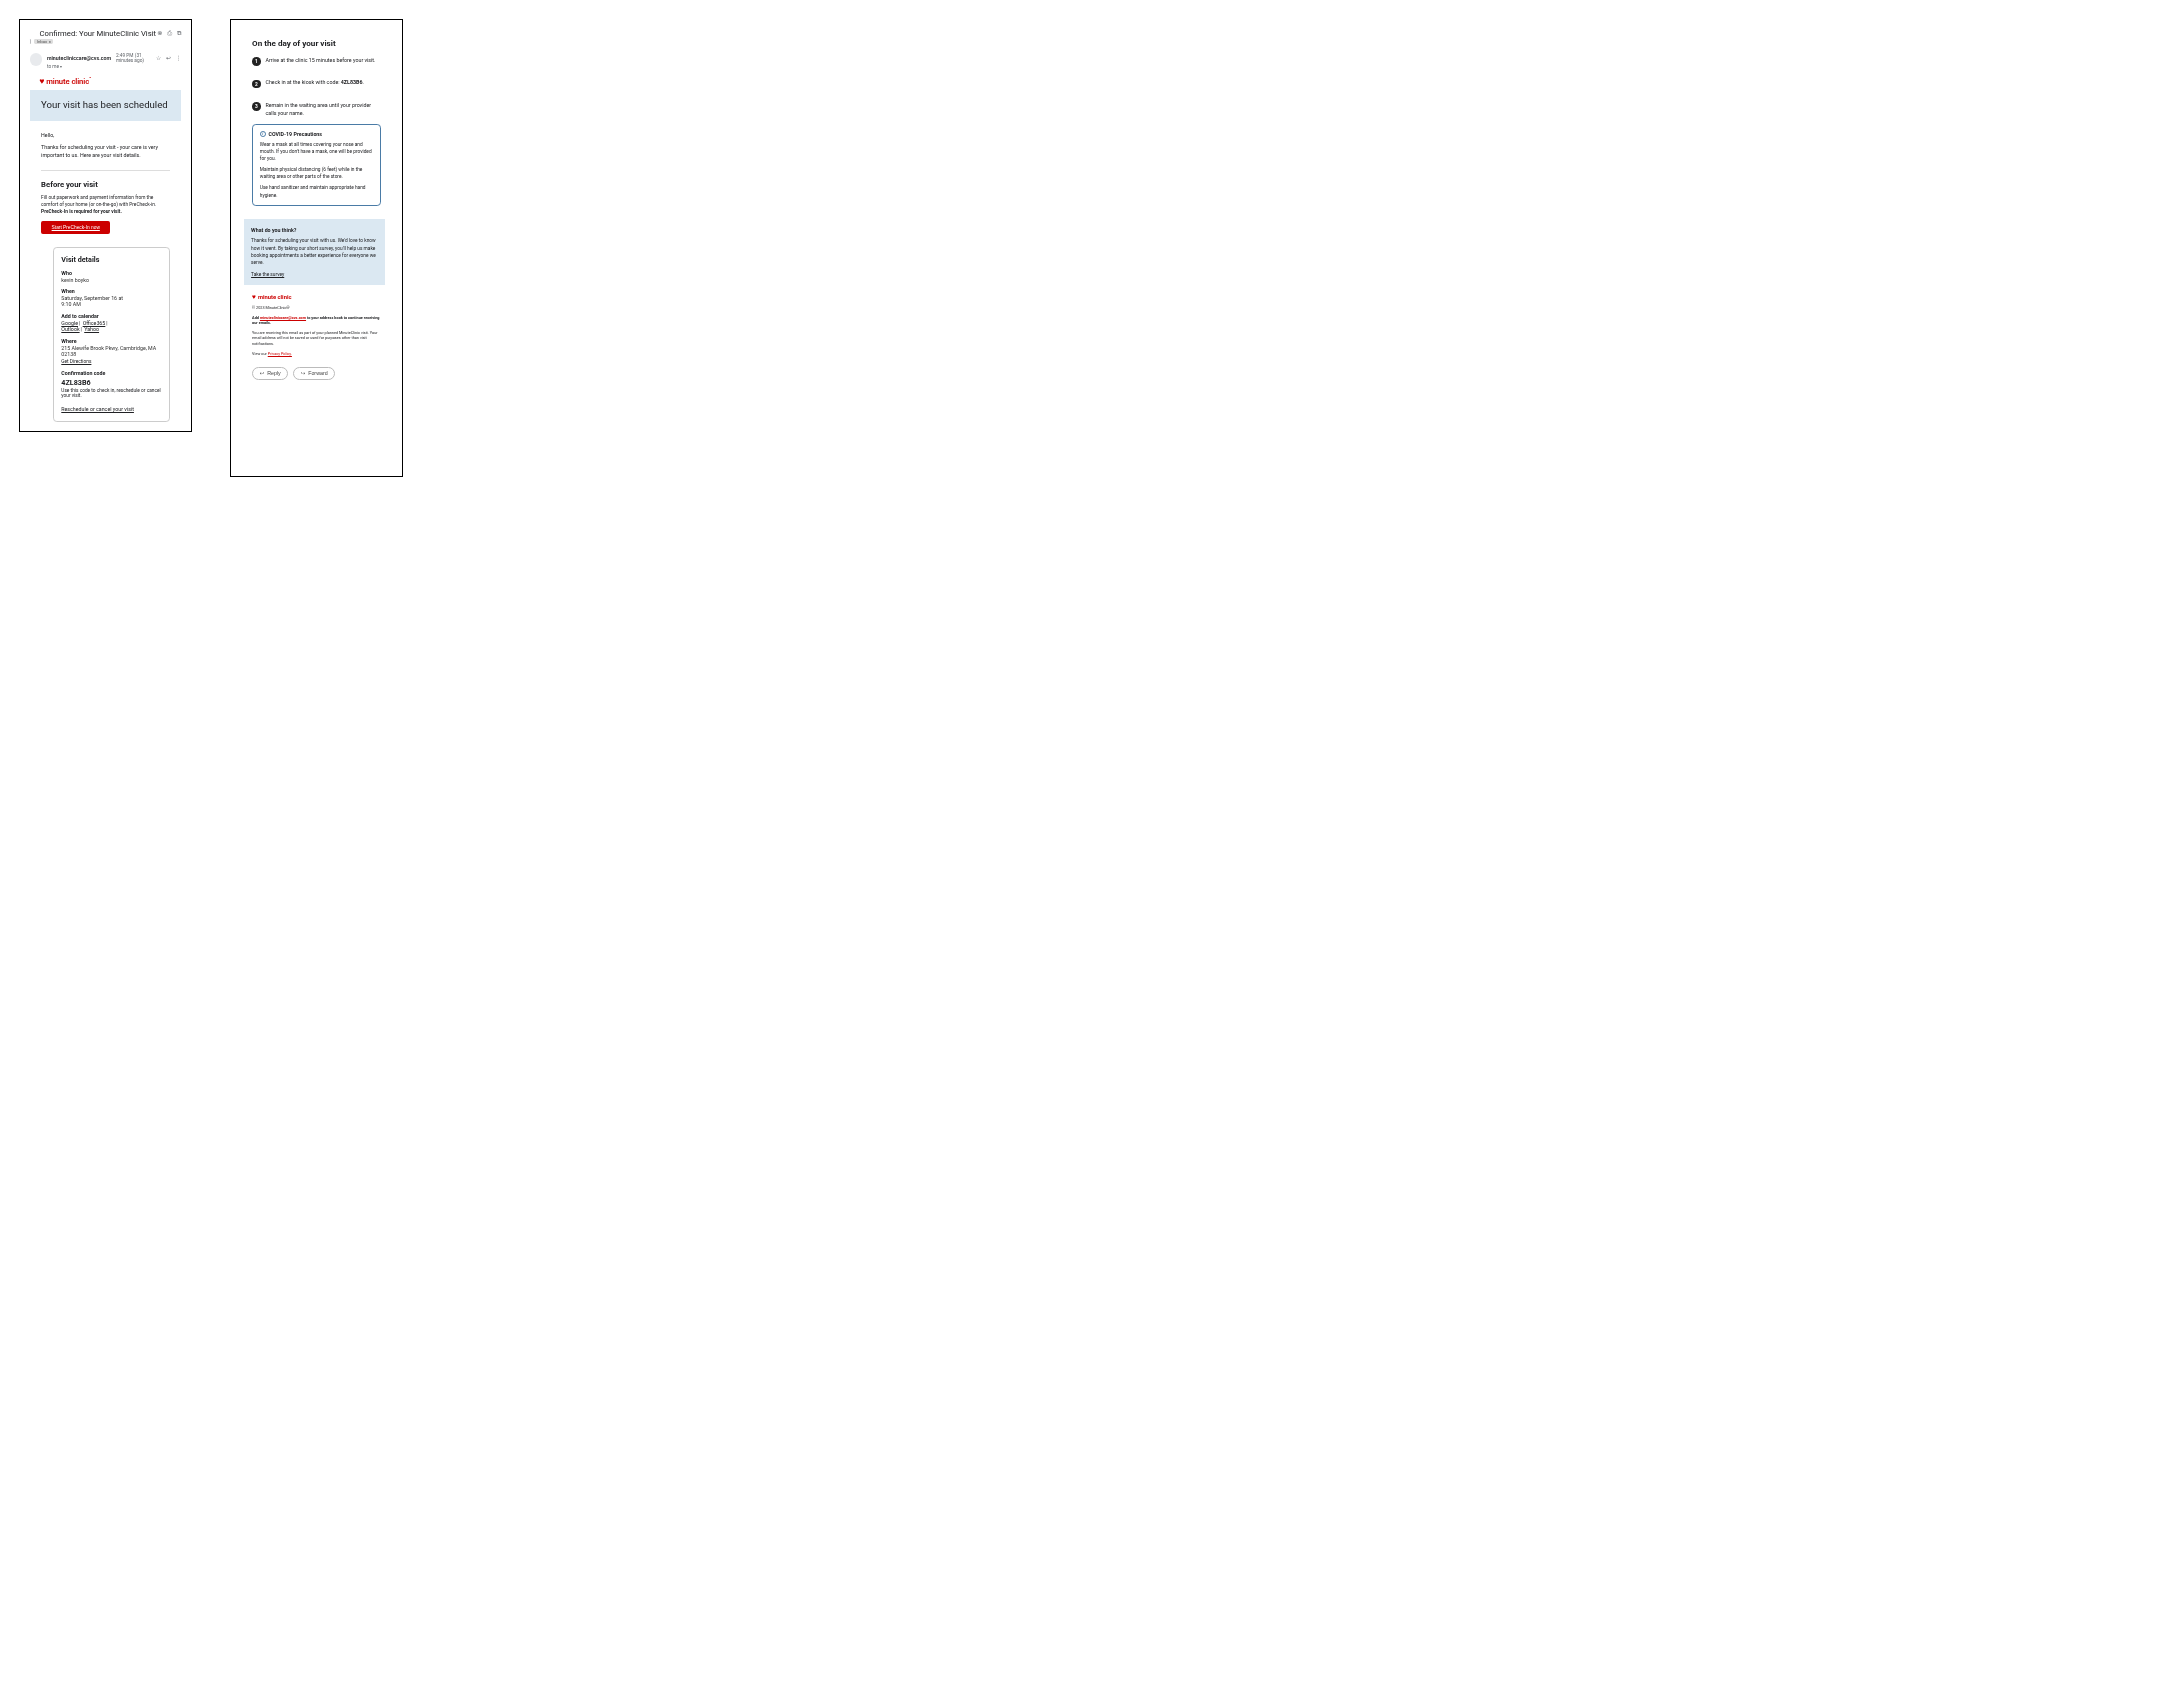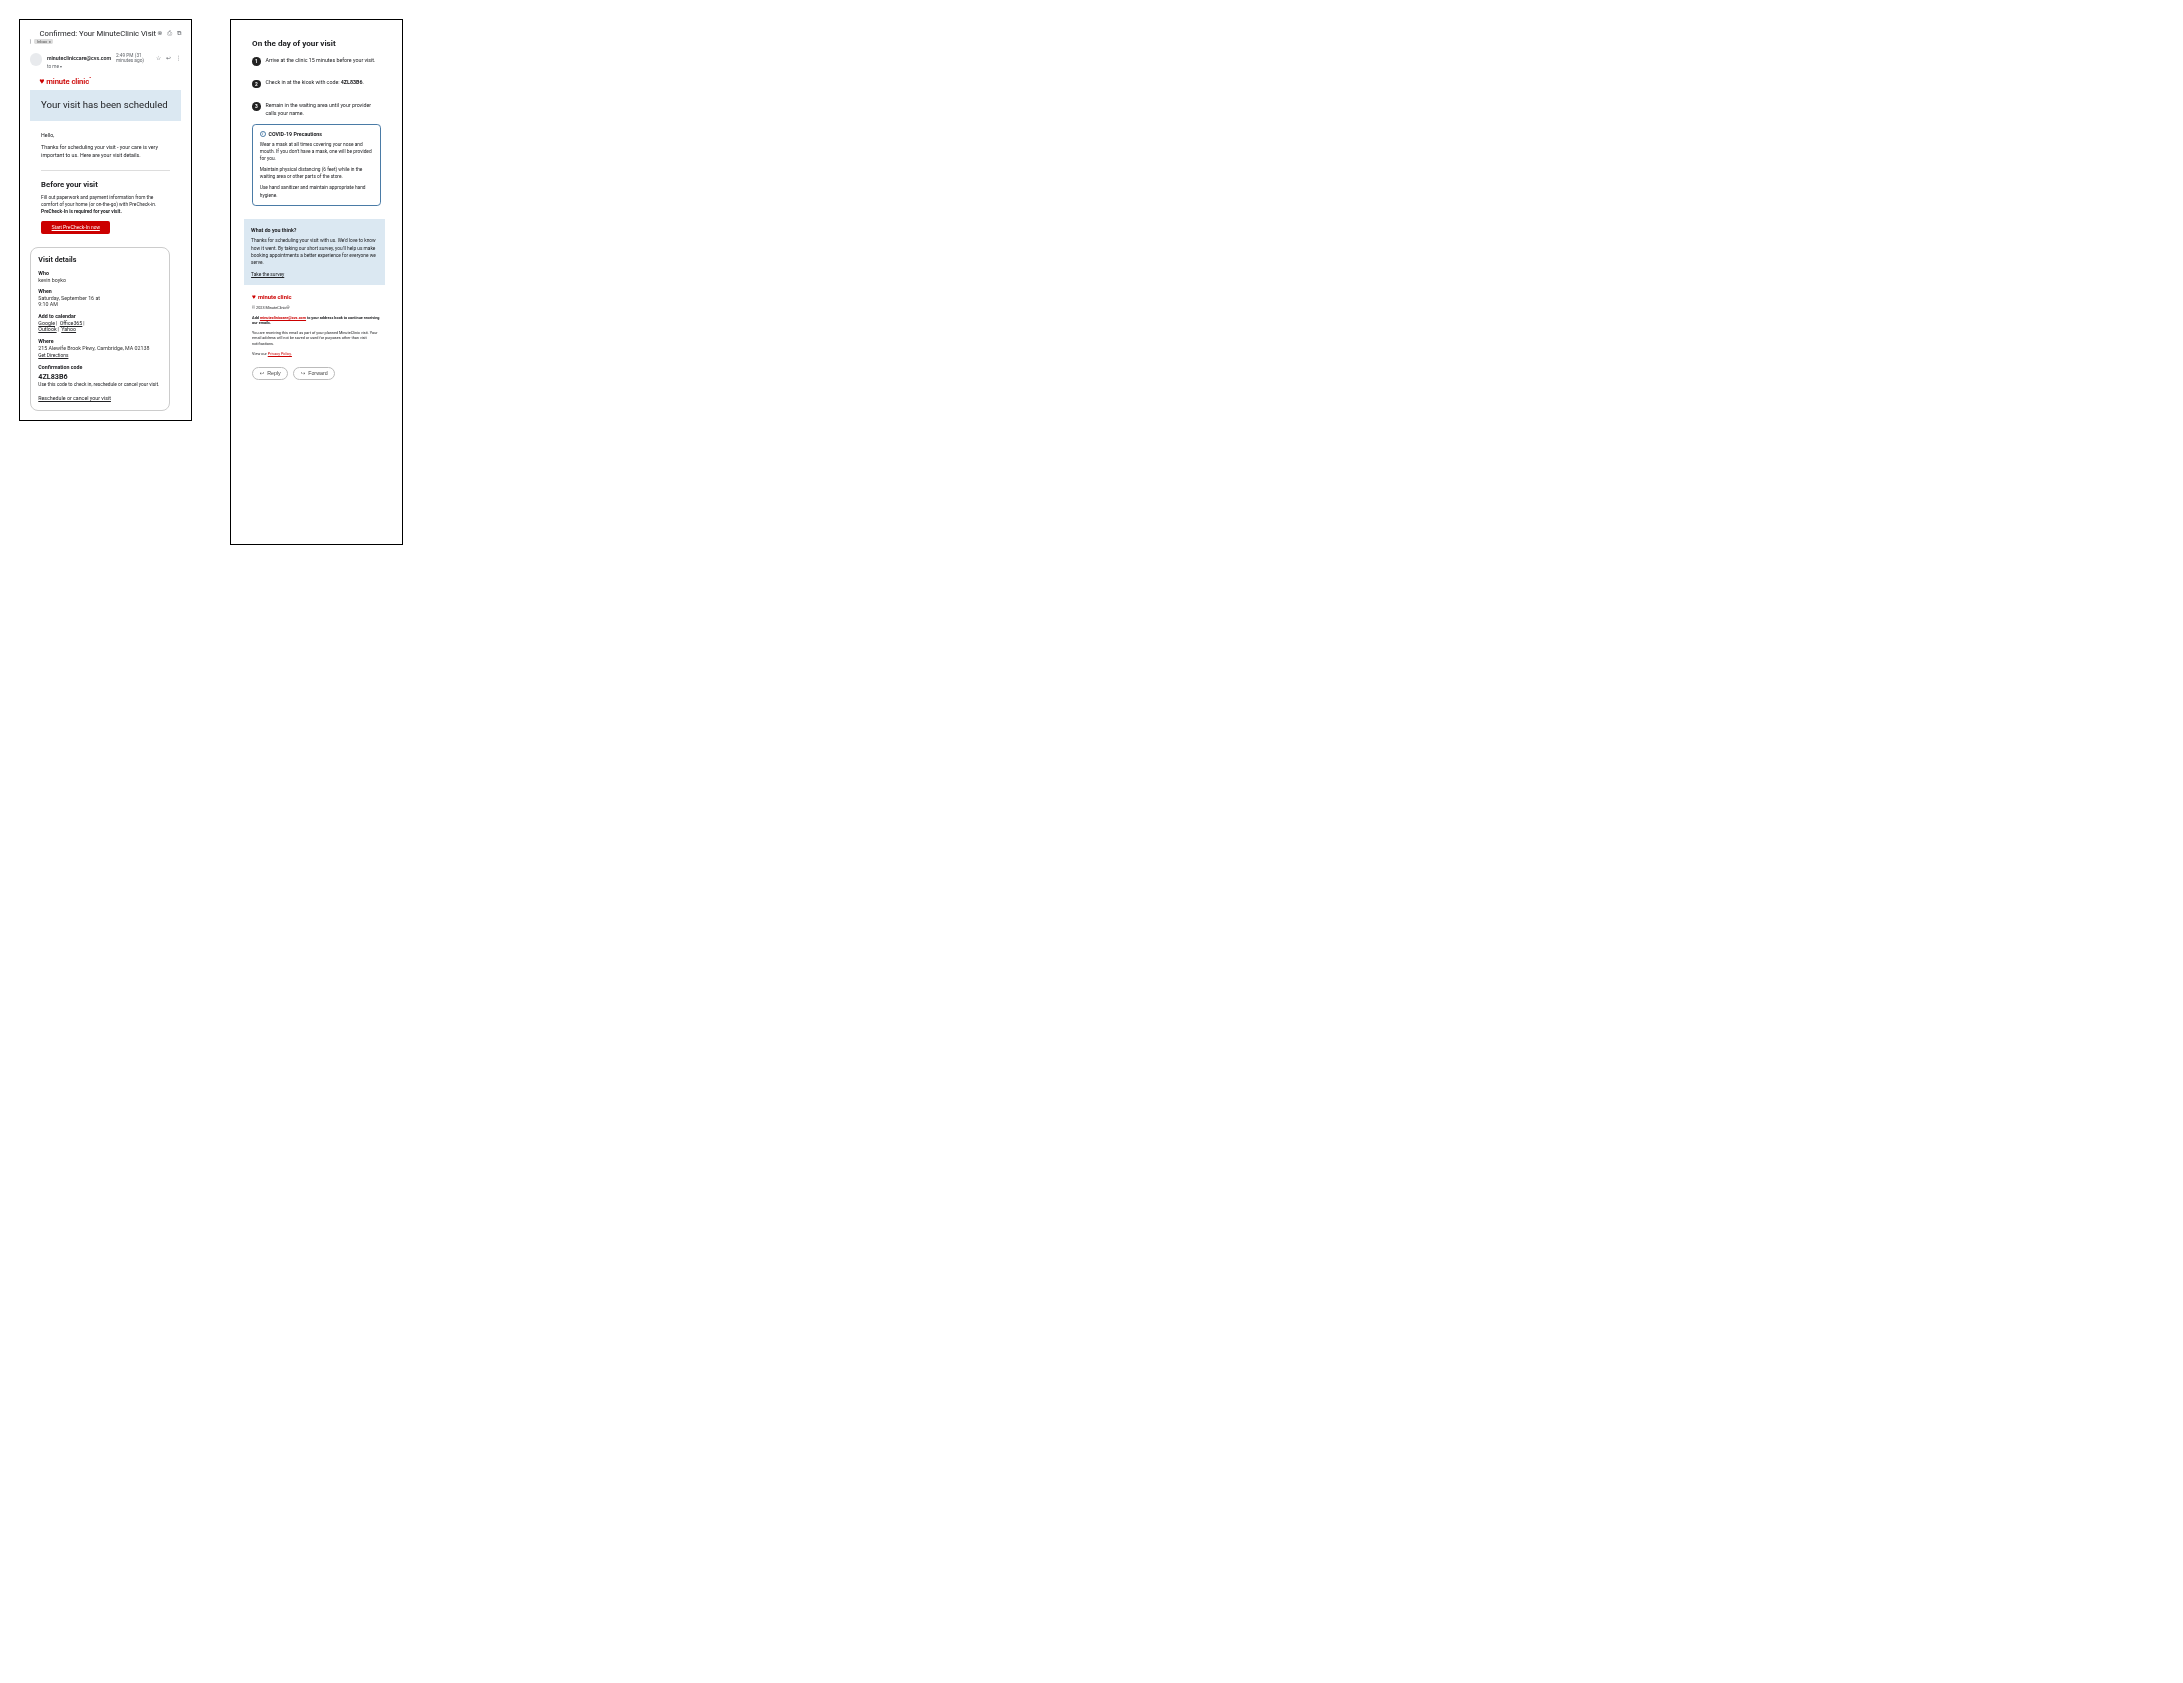--- a/index.html
+++ b/index.html
@@ -15,21 +15,21 @@
     align-items: flex-start;
   }
   .panel {
     border: 1.4px solid #000;
     background: #fff;
     width: 173px;
     padding: 8.6px 9.6px 9.6px 9.6px;
     font-size: 5.3px;
     position: relative;
   }
-  .panel.right { height: 526px; }
+  .panel.right { height: 458px; }
   
   .subject-row { display:flex; align-items:center; justify-content:space-between; }
   .subject { font-size: 7.7px; font-weight: 400; color:#202124;padding-left:10px; }
   .header-icons { display:flex; gap:4.8px; color:#5f6368; }
   .header-icons span { cursor:pointer; font-size:6.2px; }
   .label-row { display:flex; align-items:center; gap:2.9px; margin-top:1.9px; color:#5f6368; font-size:4.8px;}
   .inbox-chip { background:#ddd; color:#555; padding:0 2.4px; border-radius:1.4px; font-size:4.3px; display:inline-flex; align-items:center; gap:1.4px;}
   .inbox-chip::after{content:"×"; font-size:4.3px;}
   .sender-row { display:flex; align-items:flex-start; gap:4.8px; margin-top:8.6px;}
   .avatar { width:12.5px; height:12.5px; border-radius:50%; background:#e8eaed; flex:none;}
@@ -154,21 +154,21 @@
         <p class="greeting">Hello,</p>
         <p class="para">Thanks for scheduling your visit - your care is very important to us. Here are your visit details.</p>
         <div class="hr"></div>
         <div class="h2">Before your visit</div>
         <p class="small-para">
           <span>Fill out paperwork and payment information from the comfort of your home (or on-the-go) with PreCheck-in. </span><b>PreCheck-In is required for your visit.</b>
         </p>
         <button class="cta-btn">Start PreCheck-In now</button>
       </div>
 
-      <div class="card" style="margin-left:0; margin-right:11.5px;border-radius:8px;">
+      <div class="card" style="margin-left:23px; margin-right:11.5px;">
         <h3>Visit details</h3>
         <div class="field-label">Who</div>
         <div class="field-val">kevin boyko</div>
 
         <div class="field-label">When</div>
         <div class="field-val">
           <span>Saturday, September 16 at</span><br>
           <span>9:10 AM</span>
         </div>
 

